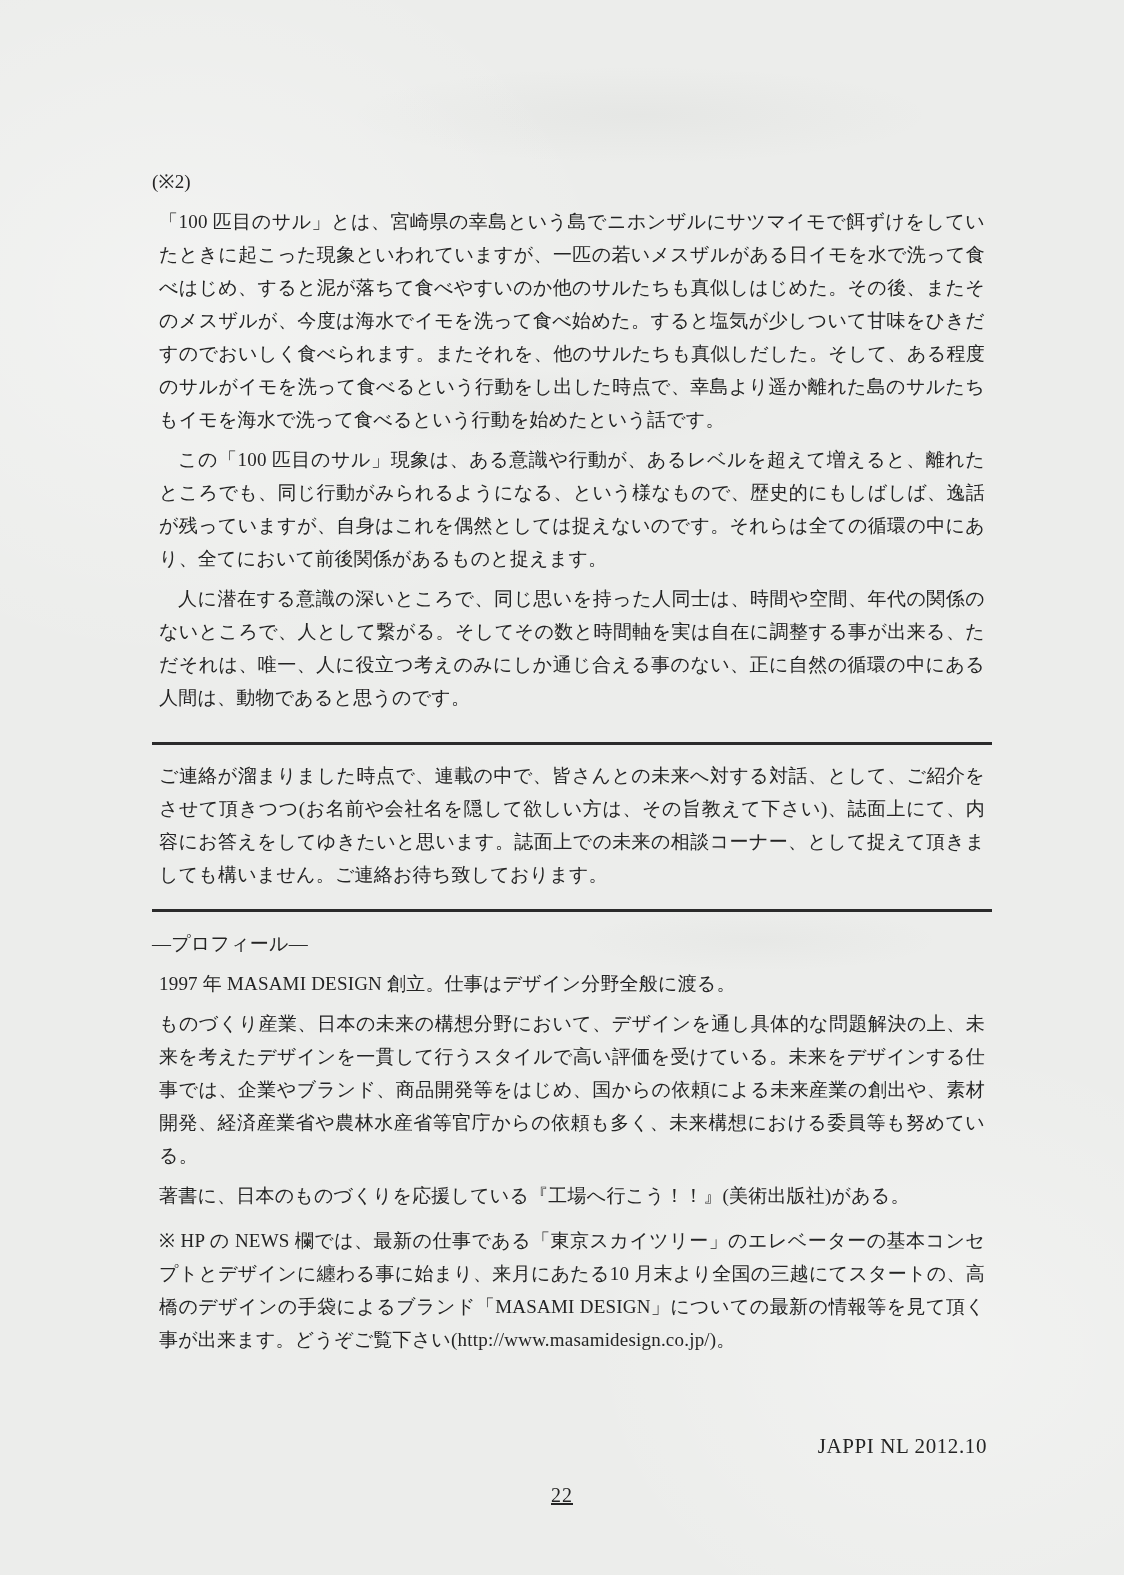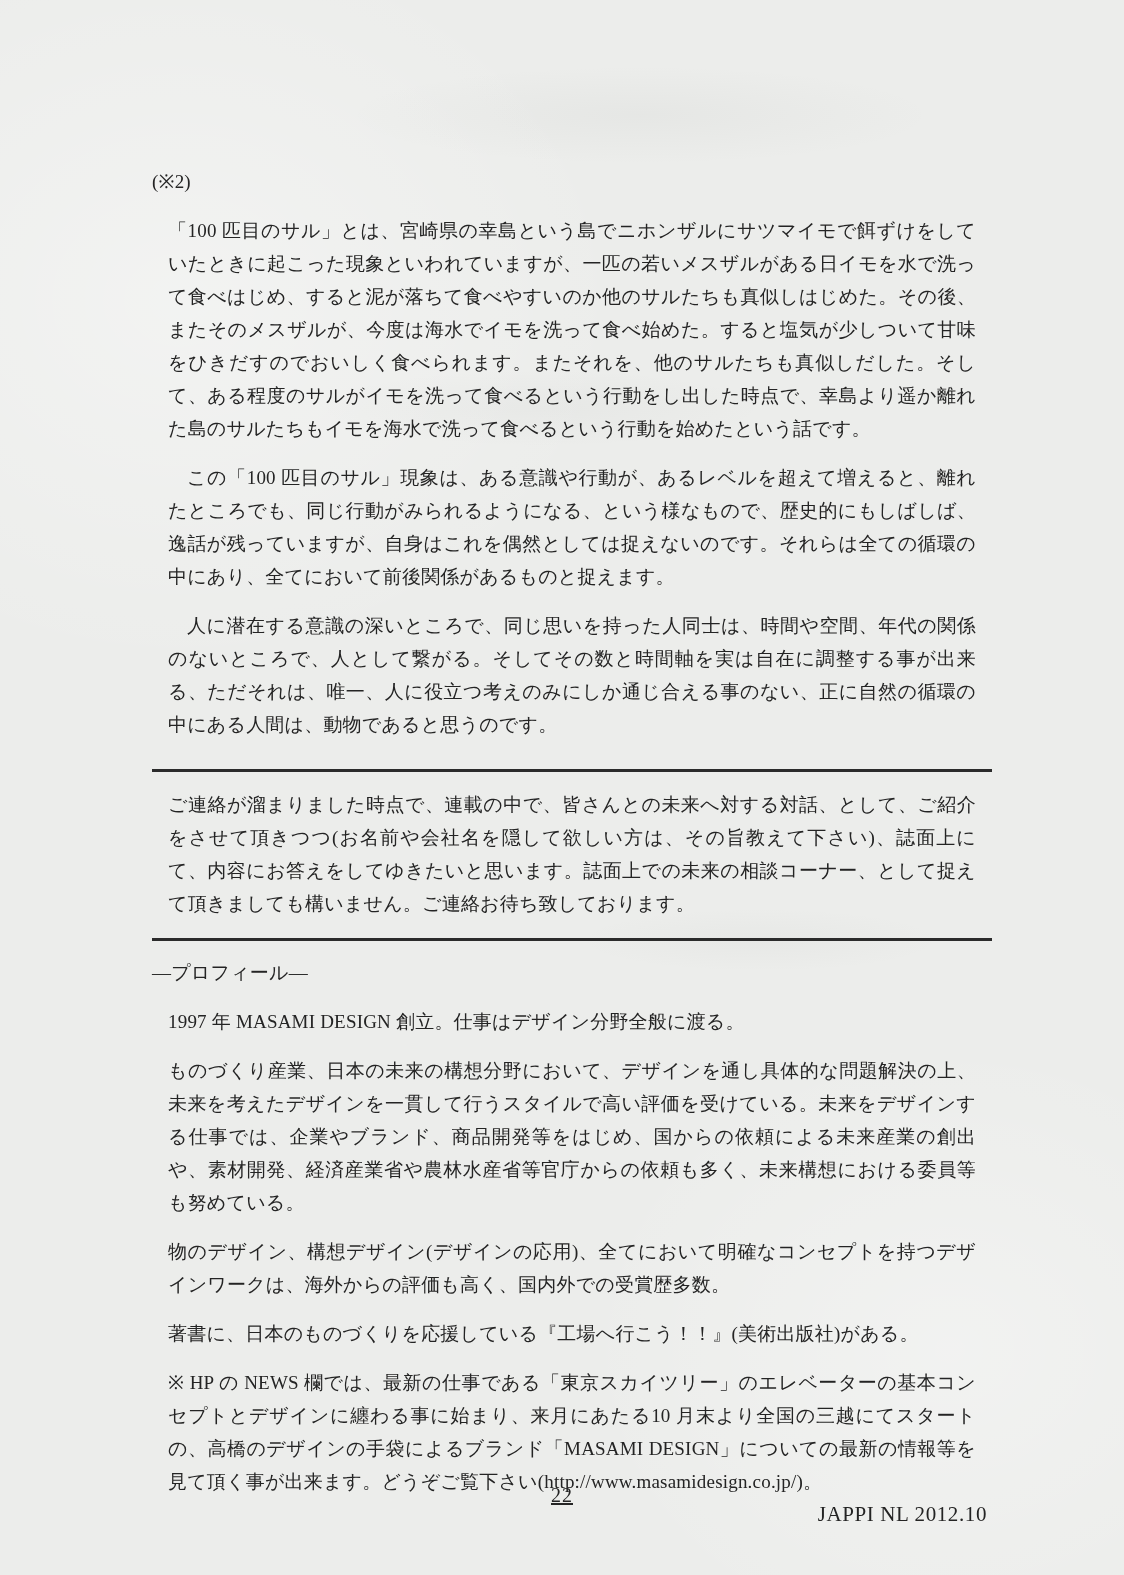--- a/index.html
+++ b/index.html
@@ -25,21 +25,21 @@
   .content {
     position: absolute;
     left: 152px;
     top: 165px;
     width: 840px;
     font-size: 19px;
     line-height: 33px;
     letter-spacing: 0.2px;
     text-align: justify;
   }
-  .content p { margin: 16px; }
+  .content p { margin: 7px; }
   .note-label { line-height: 33px; }
   .indent { text-indent: 19px; }
   .rule {
     border: none;
     border-top: 3px solid #2b2b2b;
     margin: 28px 0 14px 0;
     height: 0;
   }
   .rule.second { margin: 18px 0 9px 0; }
   .profile-heading { margin-top: 15px; line-height: 33px; }
@@ -54,21 +54,21 @@
     top: 1484px;
     left: 0;
     width: 100%;
     text-align: center;
     font-size: 20px;
     letter-spacing: 1px;
     text-decoration: underline;
   }
   .issue {
     position: absolute;
-    top: 1502px;
+    top: 1434px;
     right: 137px;
     font-size: 21px;
     letter-spacing: 0.6px;
   }
 </style>
 </head>
 <body>
 
 <div class="page">
 
@@ -88,21 +88,20 @@
     <p>ご連絡が溜まりました時点で、連載の中で、皆さんとの未来へ対する対話、として、ご紹介をさせて頂きつつ(お名前や会社名を隠して欲しい方は、その旨教えて下さい)、誌面上にて、内容にお答えをしてゆきたいと思います。誌面上での未来の相談コーナー、として捉えて頂きましても構いません。ご連絡お待ち致しております。</p>
 
     <hr class="rule second">
 
     <div class="profile-heading">―プロフィール―</div>
 
     <p>1997 年 MASAMI DESIGN 創立。仕事はデザイン分野全般に渡る。</p>
 
     <p>ものづくり産業、日本の未来の構想分野において、デザインを通し具体的な問題解決の上、未来を考えたデザインを一貫して行うスタイルで高い評価を受けている。未来をデザインする仕事では、企業やブランド、商品開発等をはじめ、国からの依頼による未来産業の創出や、素材開発、経済産業省や農林水産省等官庁からの依頼も多く、未来構想における委員等も努めている。</p>
 
-    <p>物のデザイン、構想デザイン(デザインの応用)、全てにおいて明確なコンセプトを持つデザインワークは、海外からの評価も高く、国内外での受賞歴多数。</p>
 
     <p>著書に、日本のものづくりを応援している『工場へ行こう！！』(美術出版社)がある。</p>
 
     <p class="hp-news"><span>※ HP の NEWS 欄では、最新の仕事である「東京スカイツリー」のエレベーターの基本コンセプトとデザインに纏わる事に始まり、来月にあたる10 月末より全国の三越にてスタートの、高橋のデザインの手袋によるブランド「MASAMI DESIGN」についての最新の情報等を見て頂く事が出来ます。どうぞご覧下さい(</span><a class="url">http://www.masamidesign.co.jp/</a><span>)。</span></p>
 
   </div>
 
   <div class="page-number">22</div>
 
   <div class="issue">JAPPI NL 2012.10</div>

